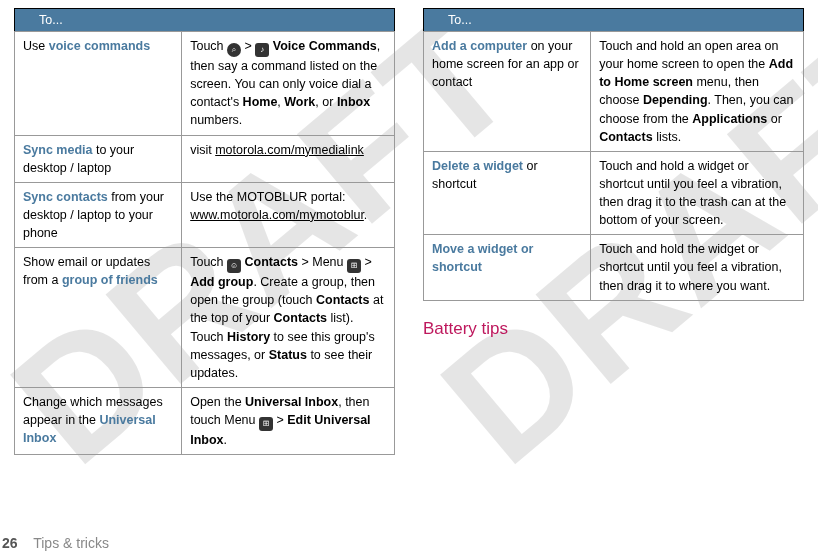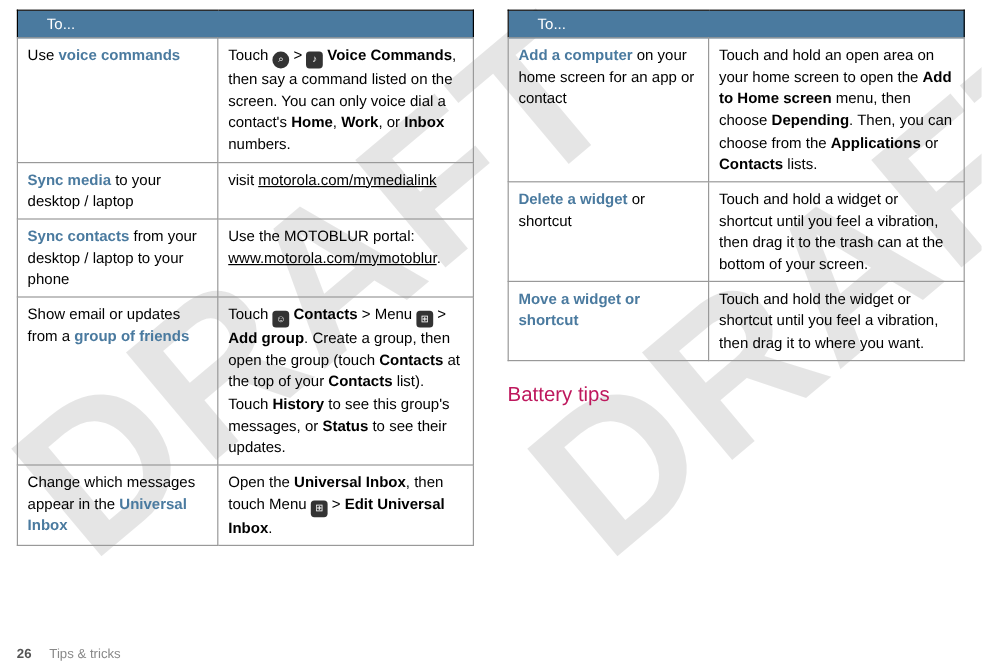--- a/index.html
+++ b/index.html
@@ -76,22 +76,22 @@
     font-size: 17px;
     margin: 18px 0 6px 0;
   }
   p.body {
     line-height: 1.45;
     margin-bottom: 8px;
   }
   .footer {
     position: absolute;
     bottom: 6px;
-    left: 14px;
-    font-size: 11px;
+    left: 2px;
+    font-size: 14px;
     color: #888;
   }
   .footer .pn { font-weight: bold; color: #555; margin-right: 12px; }
 </style>
 </head>
 <body>
 
 <div class="watermark wm-left">DRAFT</div>
 <div class="watermark wm-right">DRAFT</div>
 

